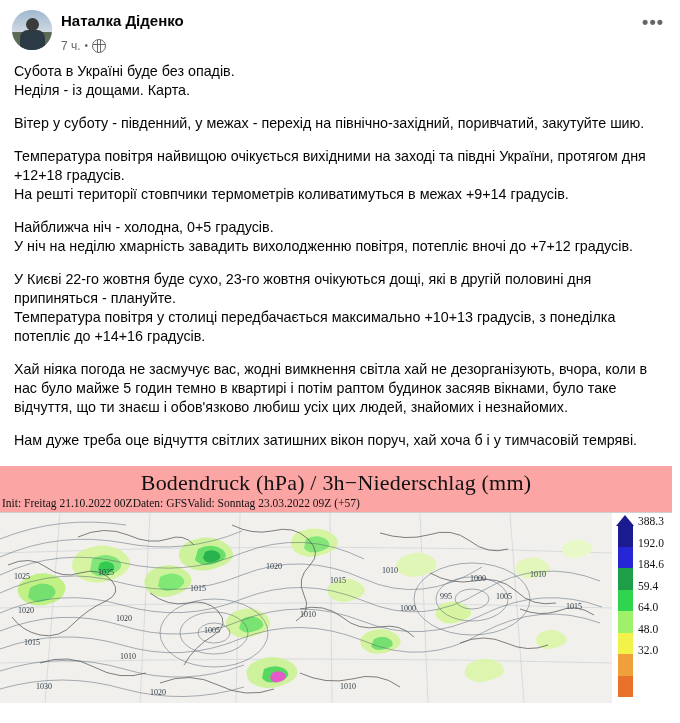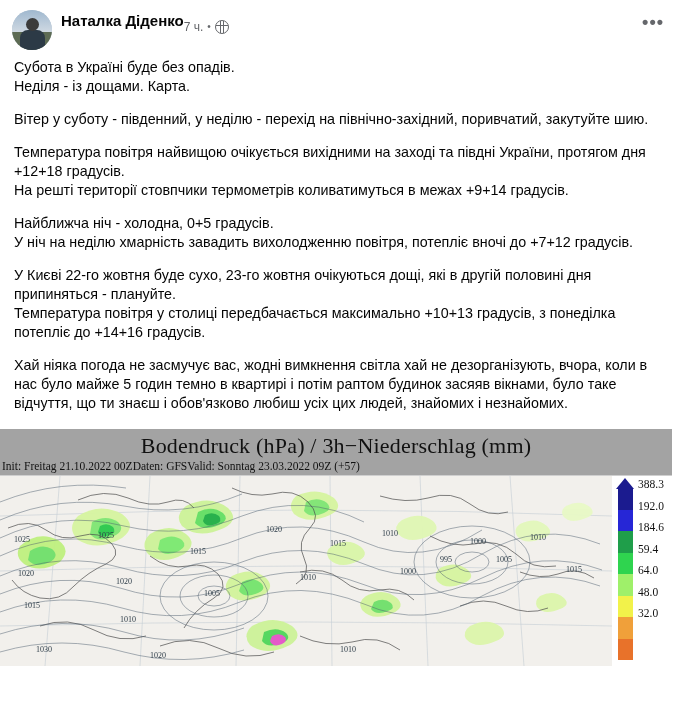--- a/index.html
+++ b/index.html
@@ -54,21 +54,21 @@
   .avatar .body {
     position: absolute;
     left: 8px; top: 20px;
     width: 25px; height: 20px;
     border-radius: 8px 8px 0 0;
     background: #2c3a46;
   }
   .header-text {
     margin-left: 9px;
     display: flex;
-    flex-direction: row;
+    flex-direction: column;
     justify-content: center;
     padding-top: 1px;
   }
   .author {
     font-size: 15px;
     font-weight: bold;
     color: #050505;
     line-height: 19px;
   }
   .meta {
@@ -125,21 +125,21 @@
   }
   .post-body p {
     margin: 0 0 14px 0;
   }
   .post-body p:last-child {
     margin-bottom: 8px;
   }
   .image-wrap {
     position: relative;
     width: 672px;
-    background: #a3a3a3;
+    background: #fca5a5;
     overflow: hidden;
   }
   .chart-title {
     text-align: center;
     font-family: "Liberation Serif", serif;
     font-size: 22px;
     color: #111;
     padding: 4px 0 1px 0;
     letter-spacing: 0.2px;
   }
@@ -228,25 +228,26 @@
         <span>7 ч.</span>
         <span class="dot">•</span>
         <span class="globe-icon"></span>
       </div>
     </div>
     <div class="menu-dots">•••</div>
   </div>
 
   <div class="post-body">
     <p>Субота в Україні буде без опадів.<br>Неділя - із дощами. Карта.</p>
-    <p>Вітер у суботу - південний, у неділю - перехід на північно-західний, поривчатий, закутуйте шию.</p>
+    <p>Вітер у суботу - південний, у межах - перехід на північно-західний, поривчатий, закутуйте шию.</p>
     <p>Температура повітря найвищою очікується вихідними на заході та півдні України, протягом дня +12+18 градусів.<br>На решті території стовпчики термометрів коливатимуться в межах +9+14 градусів.</p>
     <p>Найближча ніч - холодна, 0+5 градусів.<br>У ніч на неділю хмарність завадить вихолодженню повітря, потепліє вночі до +7+12 градусів.</p>
     <p>У Києві 22-го жовтня буде сухо, 23-го жовтня очікуються дощі, які в другій половині дня припиняться - плануйте.<br>Температура повітря у столиці передбачається максимально +10+13 градусів, з понеділка потепліє до +14+16 градусів.</p>
     <p>Хай ніяка погода не засмучує вас, жодні вимкнення світла хай не дезорганізують, вчора, коли в нас було майже 5 годин темно в квартирі і потім раптом будинок засяяв вікнами, було таке відчуття, що ти знаєш і обов'язково любиш усіх цих людей, знайомих і незнайомих.</p>
+    <p>Нам дуже треба оце відчуття світлих затишних вікон поруч, хай хоча б і у тимчасовій темряві.</p>
   </div>
 
   <div class="image-wrap">
     <div class="chart-title">Bodendruck (hPa) / 3h−Niederschlag (mm)</div>
     <div class="chart-subline">
       <span>Init: Freitag 21.10.2022 00Z</span>
       <span>Daten: GFS</span>
       <span>Valid: Sonntag 23.03.2022 09Z (+57)</span>
     </div>
     <div class="map-area">

